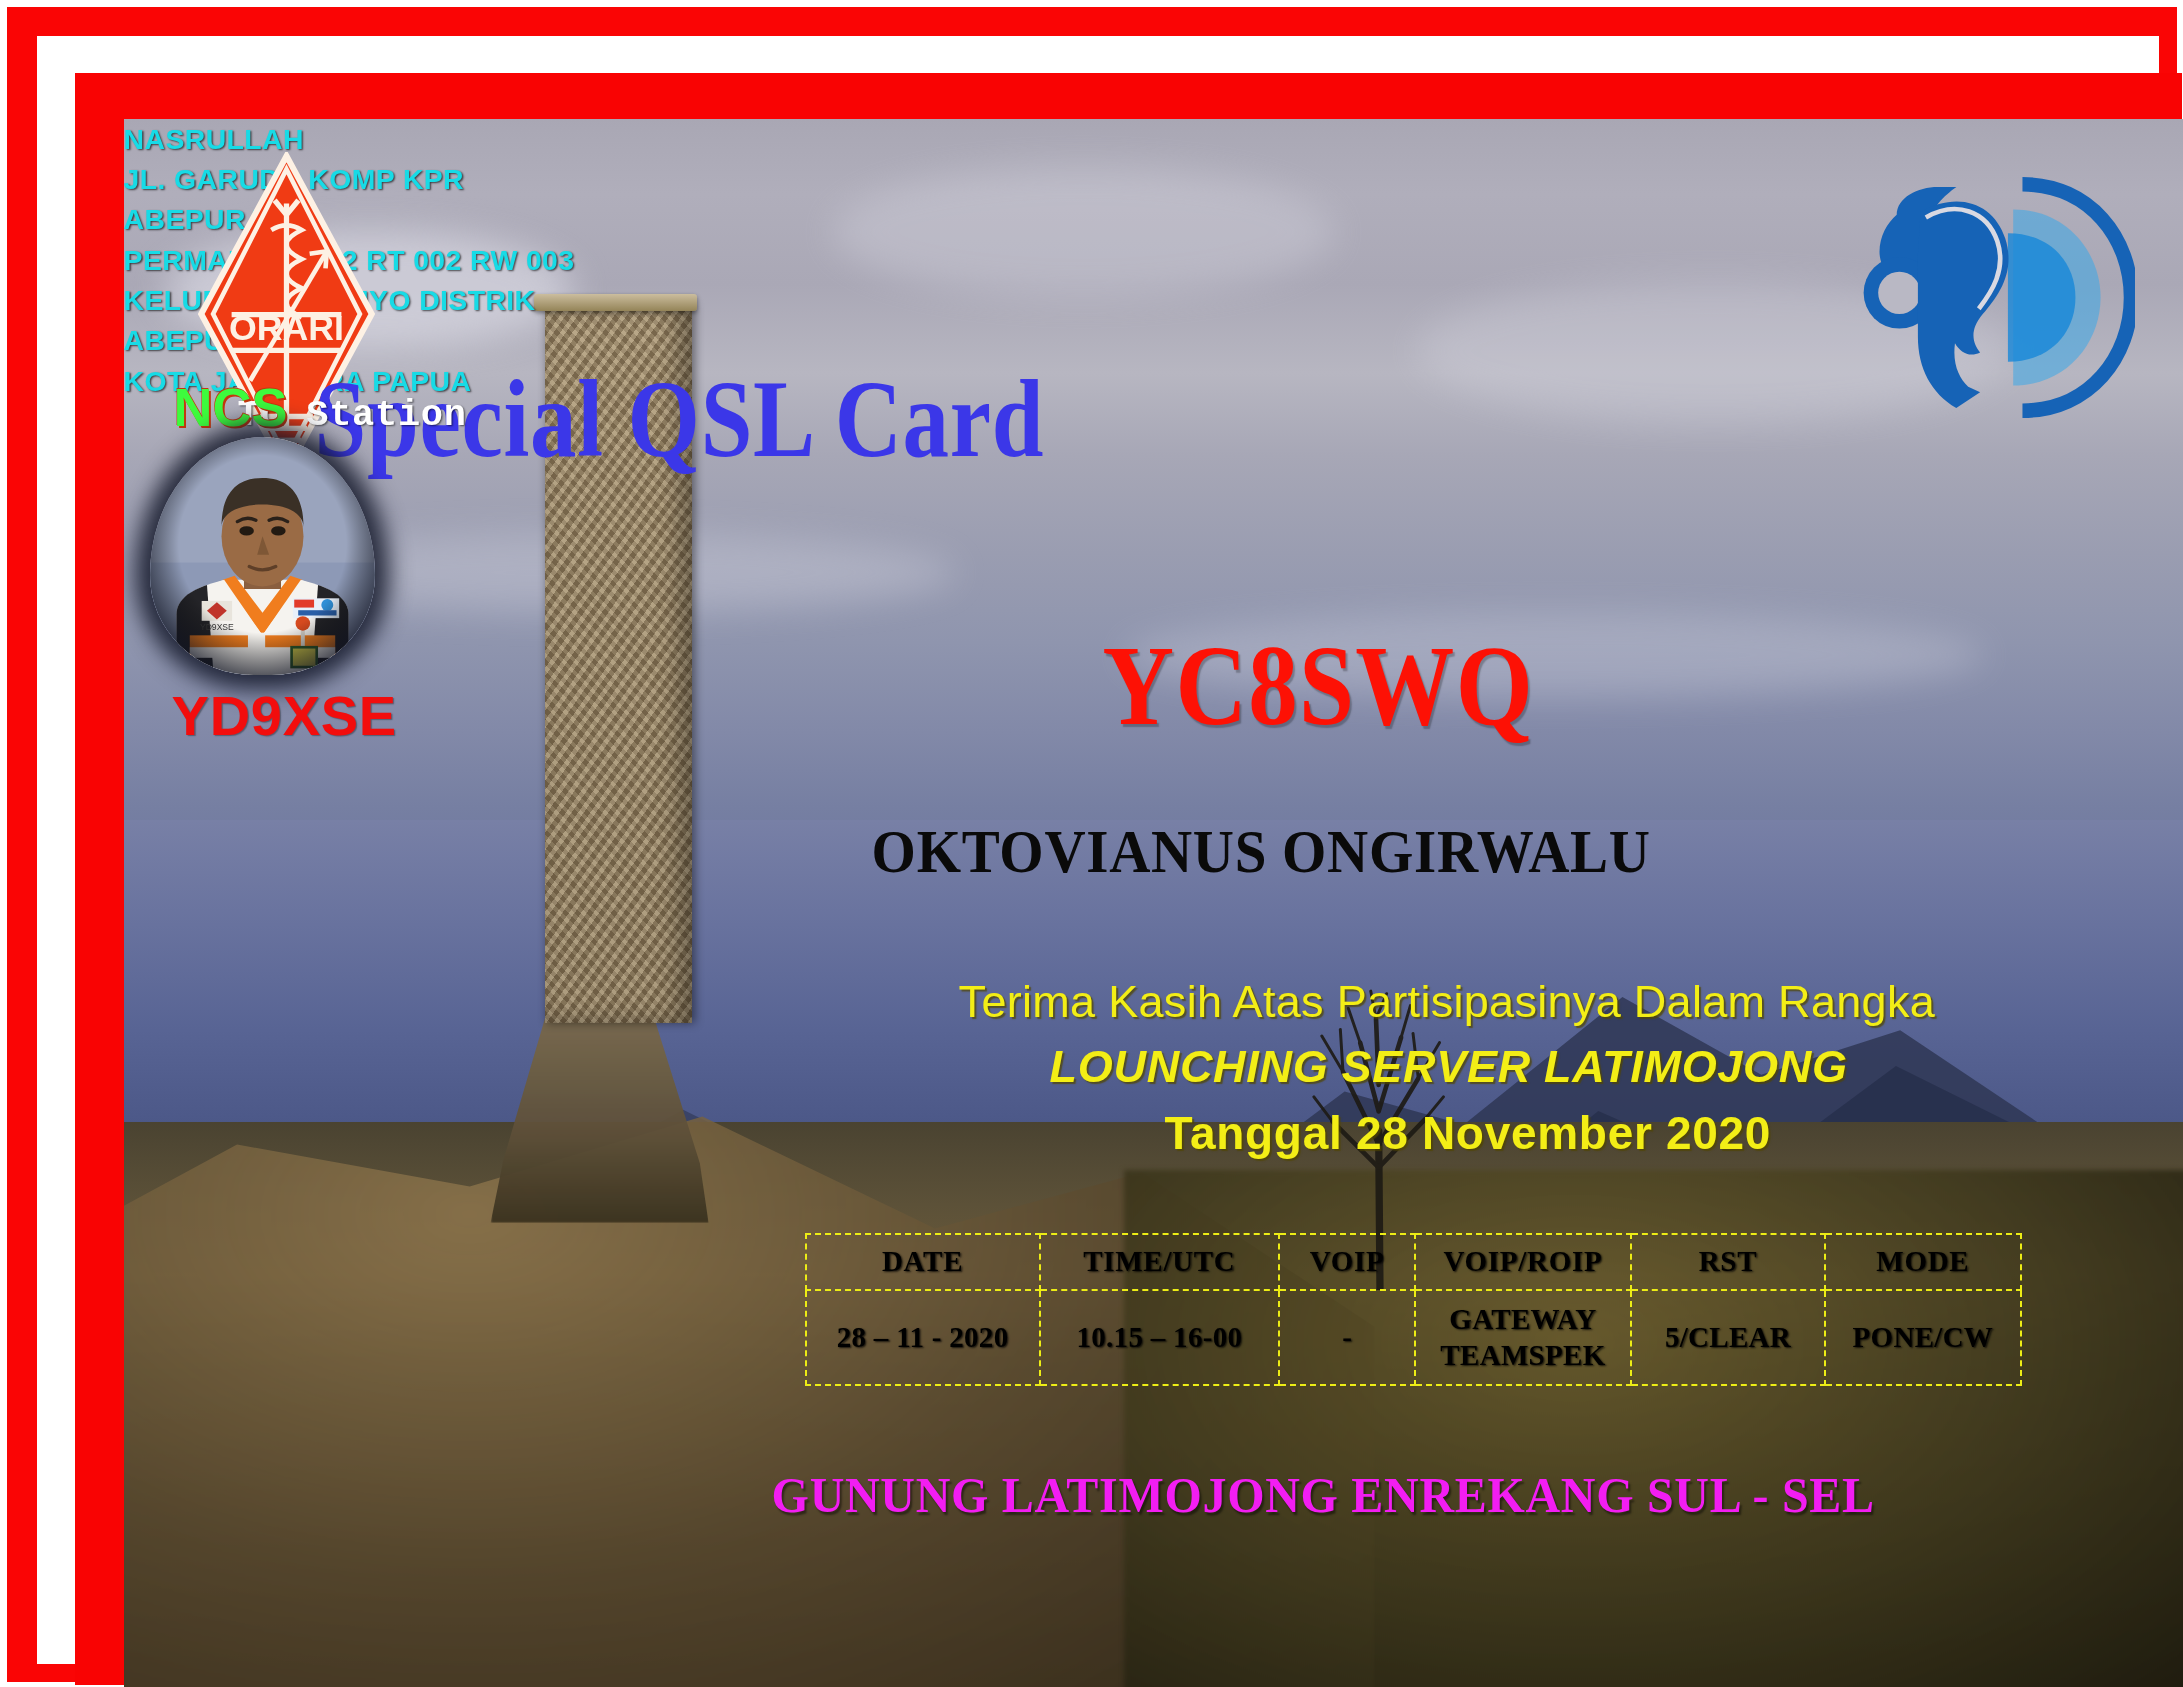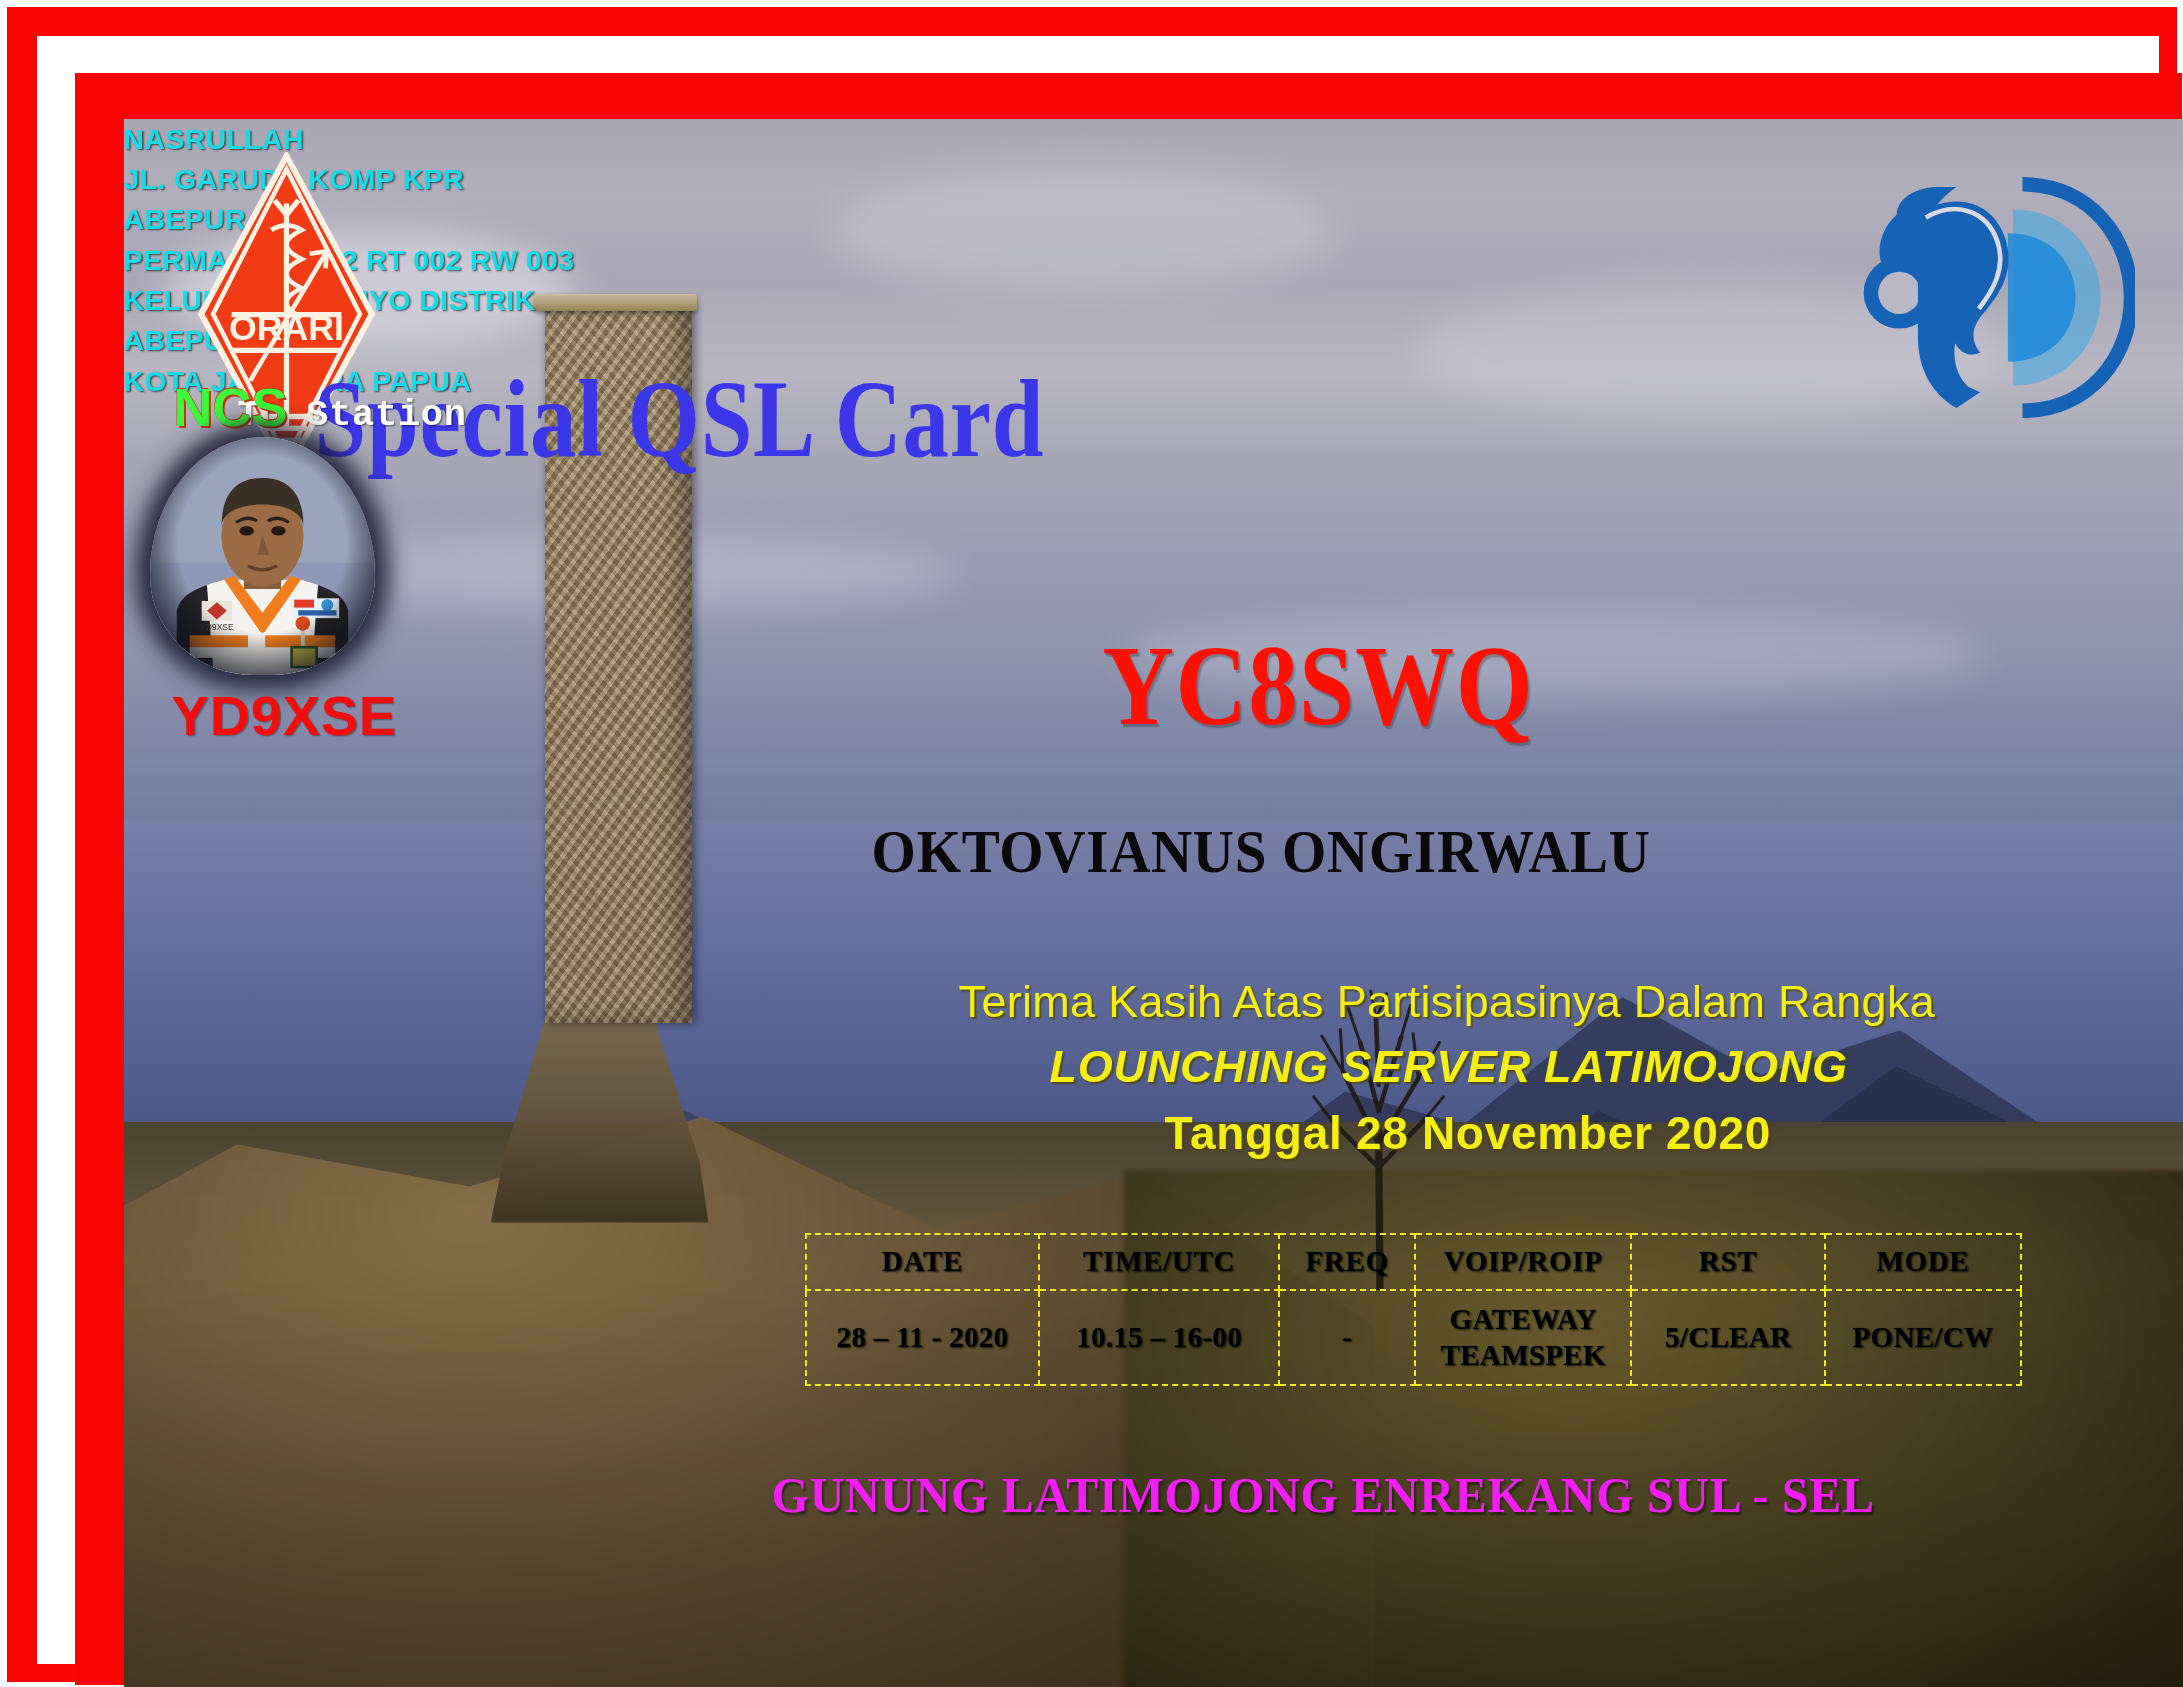--- a/index.html
+++ b/index.html
@@ -371,21 +371,21 @@
 
             <div class="t y1">Terima Kasih Atas Partisipasinya Dalam Rangka</div>
             <div class="t y2">LOUNCHING SERVER LATIMOJONG</div>
             <div class="t y3">Tanggal  28  November  2020</div>
 
             <table class="qso-table">
               <tbody>
                   <tr class="head">
                 <td class="c-date">DATE</td>
                 <td class="c-time">TIME/UTC</td>
-                <td class="c-freq">FREQ</td>
+                <td class="c-freq">VOIP</td>
                 <td class="c-voip">VOIP/ROIP</td>
                 <td class="c-rst">RST</td>
                 <td class="c-mode">MODE</td>
               </tr>
               <tr class="body">
                 <td>28 – 11 - 2020</td>
                 <td>10.15 – 16-00</td>
                 <td>-</td>
                 <td>
                   <div>GATEWAY</div>

